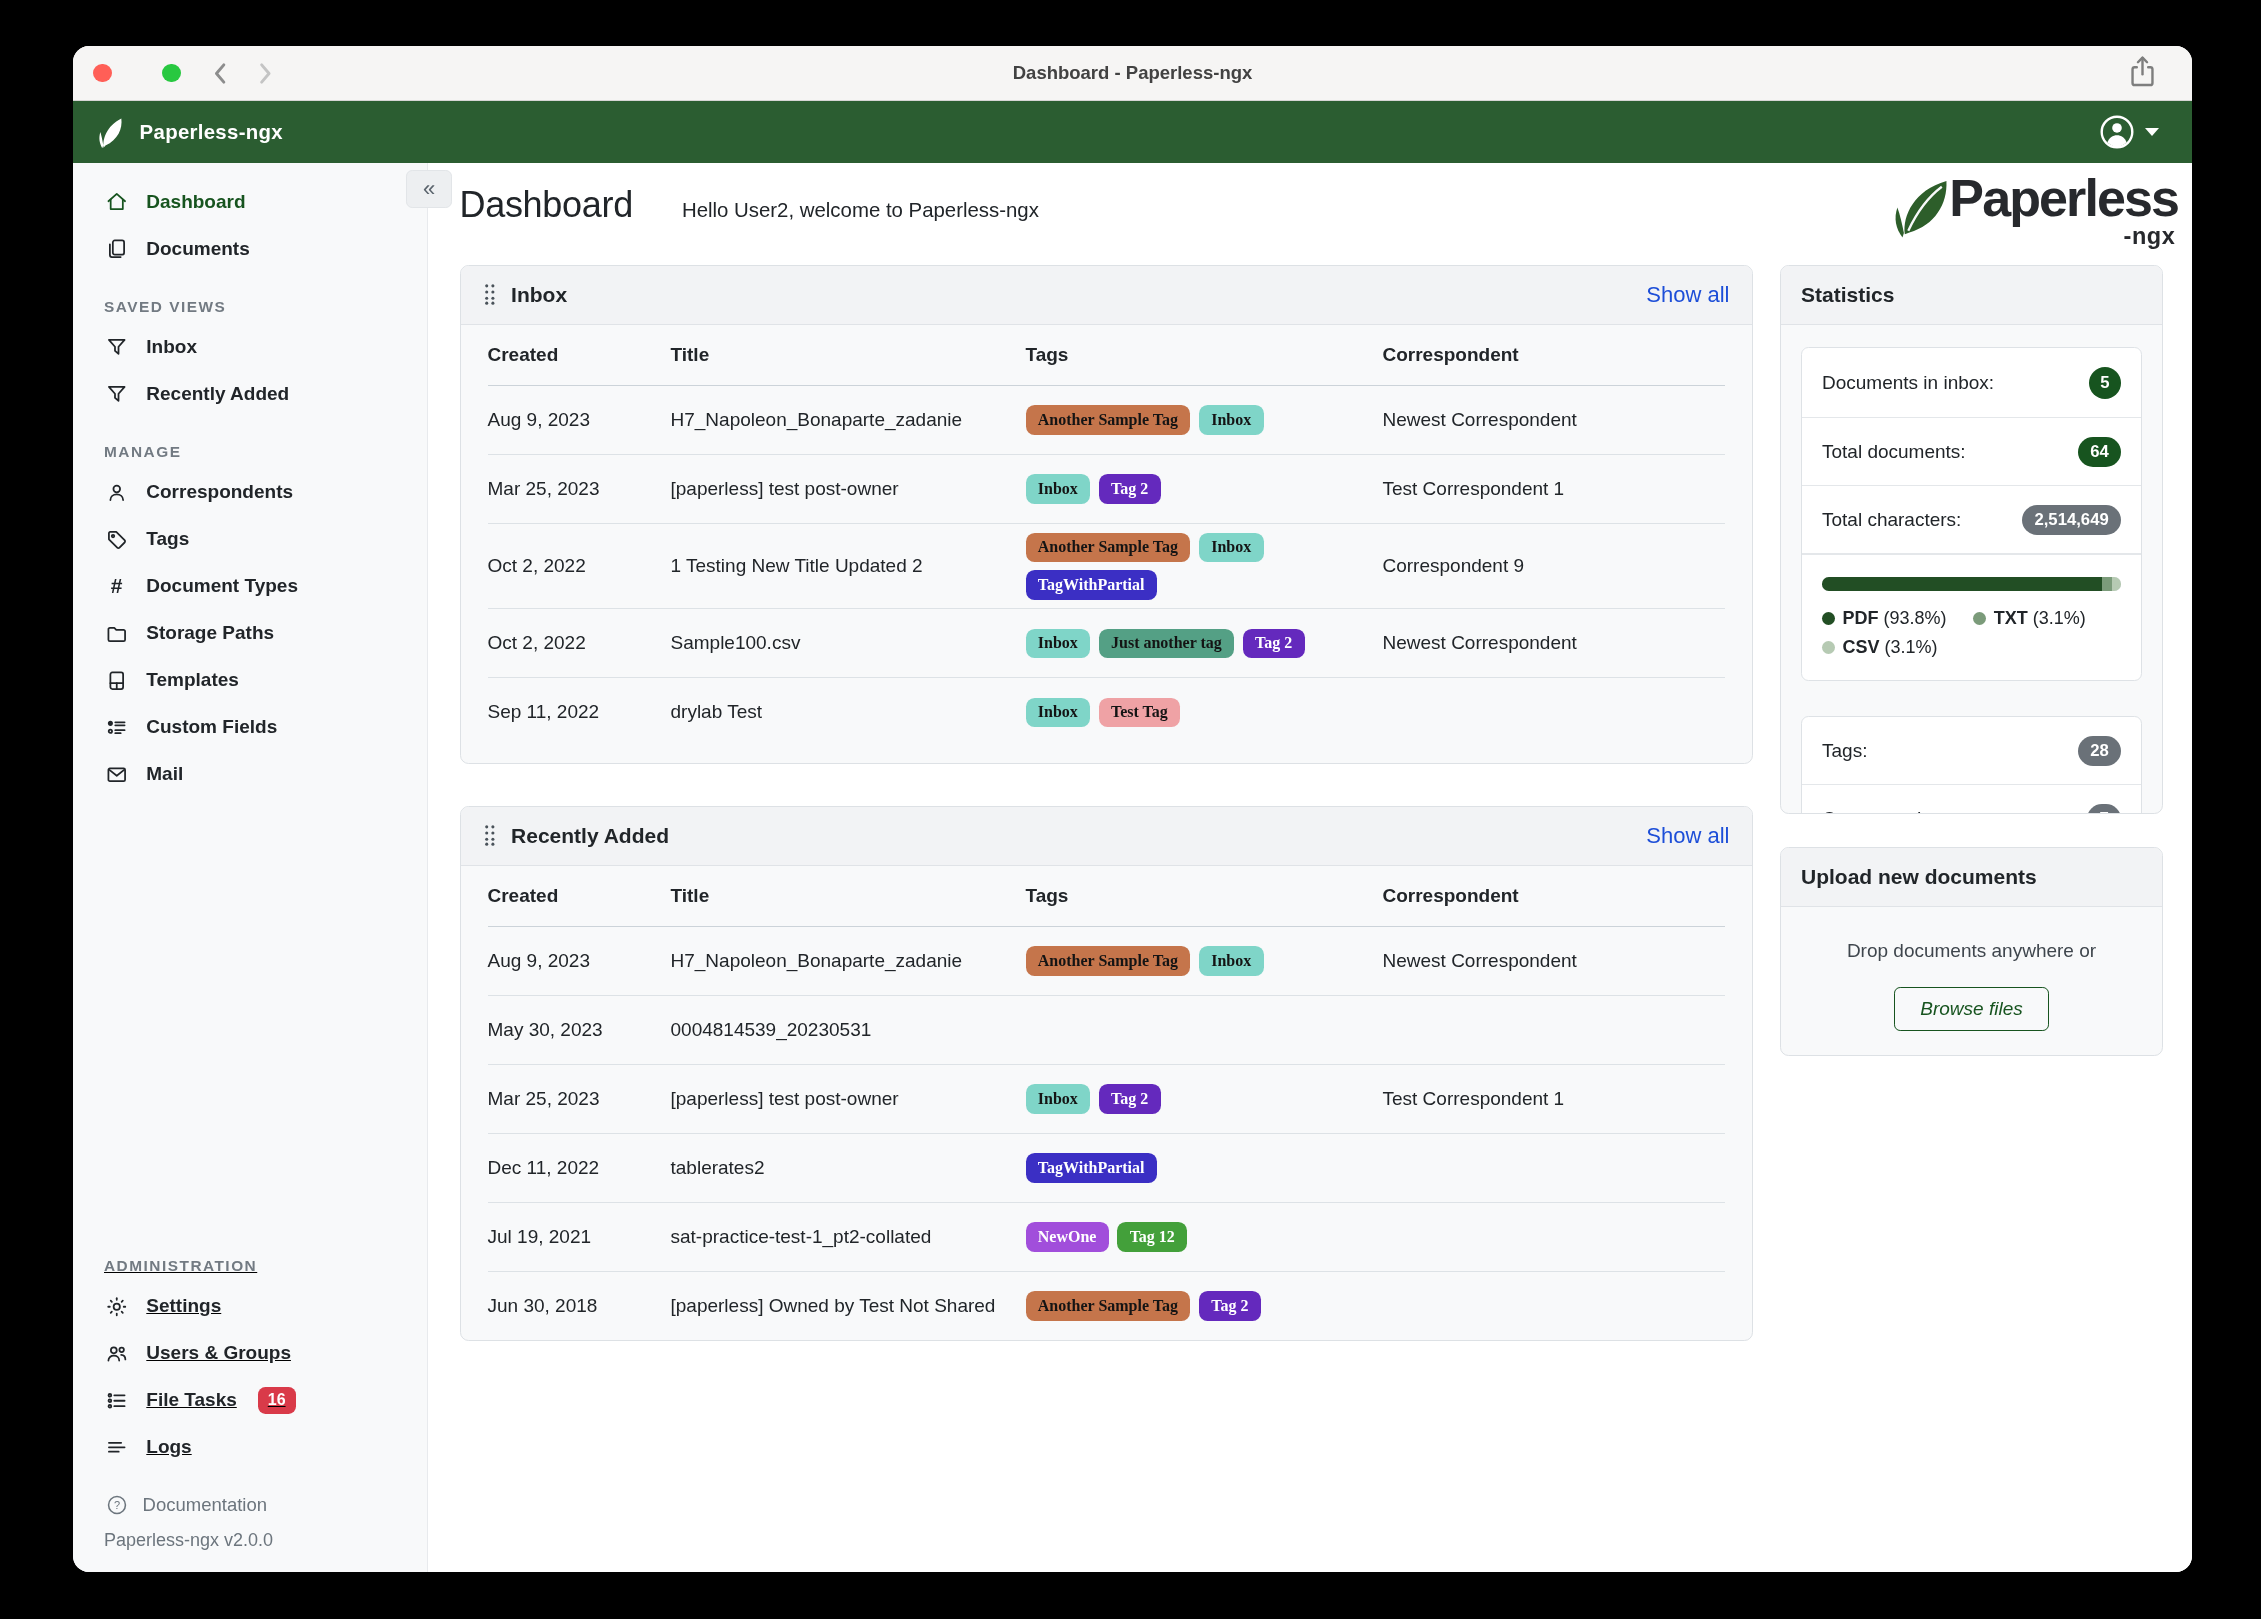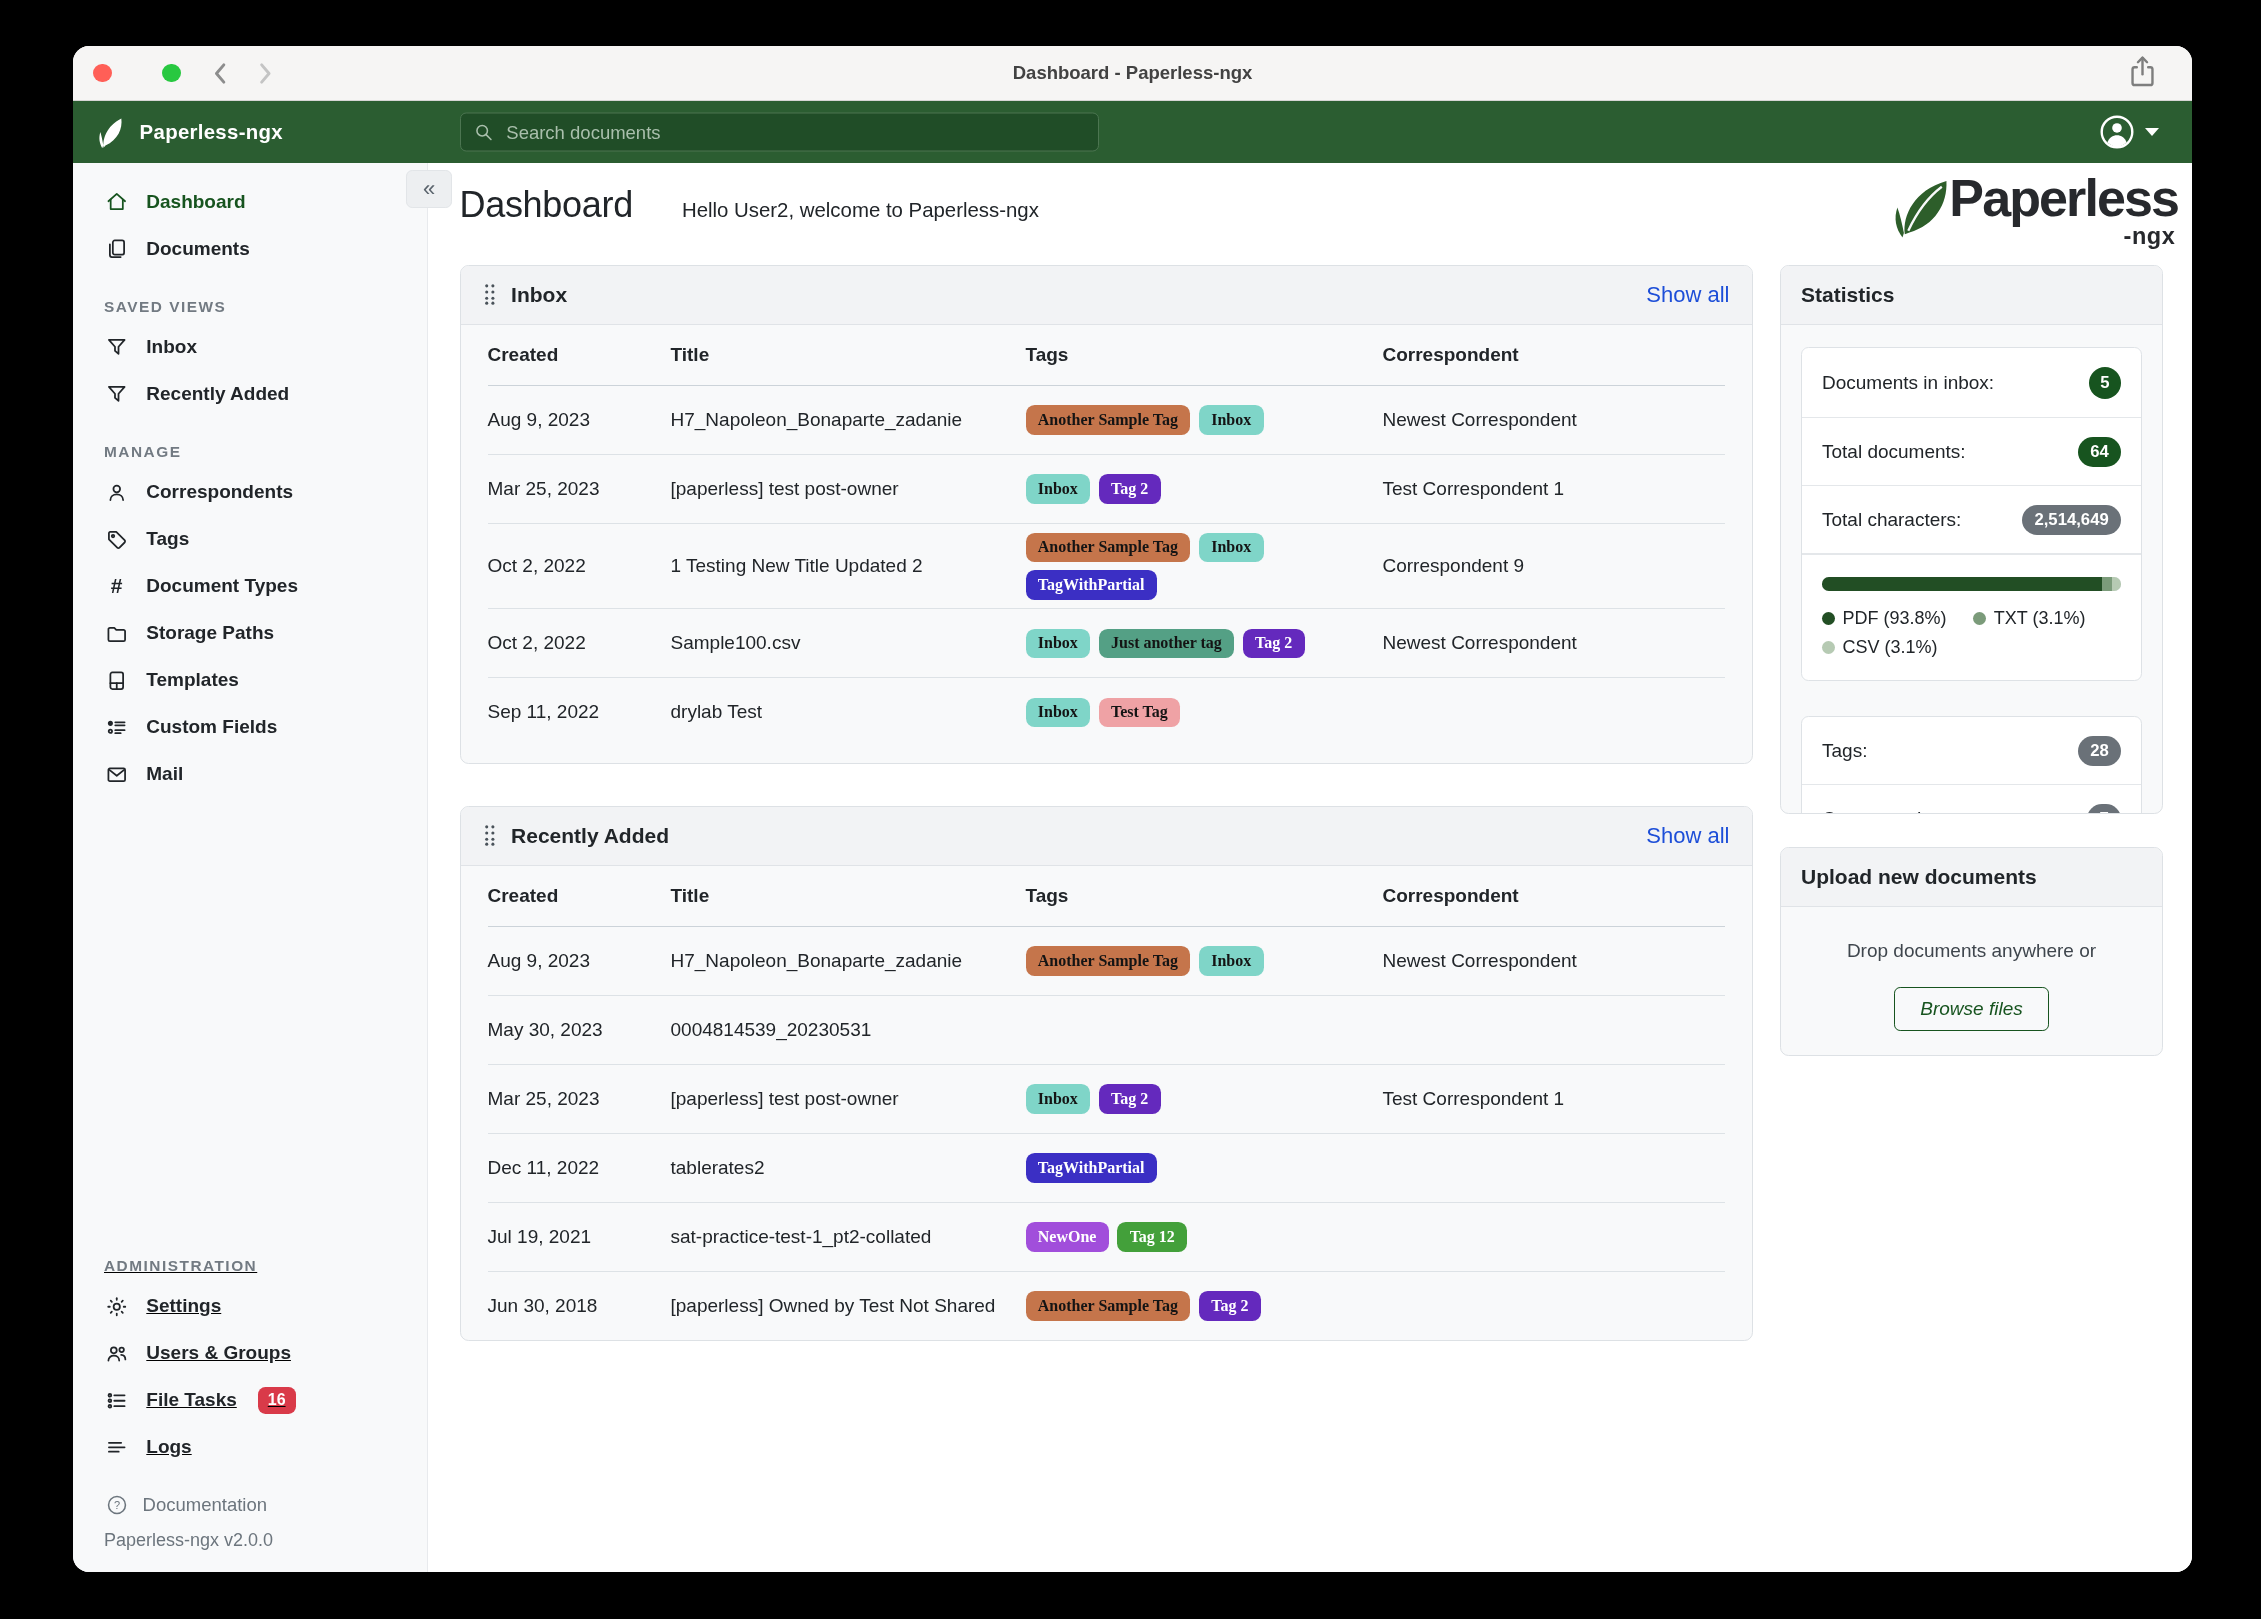--- a/index.html
+++ b/index.html
@@ -75,21 +75,21 @@
   .listgroup{background:#fff;border:1.2px solid #dee2e6;border-radius:7.4px;overflow:hidden;}
   .lg-row{display:flex;align-items:center;justify-content:space-between;padding:18.5px 20px;border-bottom:1.2px solid #e4e7ea;font-size:19px;color:#212529;}
   .lg-row:last-child{border-bottom:none;}
   .pill{color:#fff;font-size:16.7px;font-weight:700;border-radius:617px;padding:5px 12.3px;}
   .pill.circle{width:32px;height:32px;display:inline-flex;align-items:center;justify-content:center;padding:0;box-sizing:border-box;border-radius:50%;}
   .chart-row{display:block;padding:22px 20px;}
   .progress{height:13.6px;border-radius:6.8px;background:#dfe3e6;overflow:hidden;display:flex;}
   .legend{margin-top:17.3px;display:flex;flex-wrap:wrap;column-gap:27px;row-gap:8.6px;font-size:18px;color:#212529;}
   .legend .item{display:flex;align-items:center;gap:7.4px;}
   .legend .dot{width:13px;height:13px;border-radius:50%;}
-  .legend b{font-weight:400;margin-top:43px;}
+  .legend b{font-weight:700;margin-top:43px;}
   .gap{height:35px;}
 
   
   .upload-body{display:flex;flex-direction:column;align-items:center;padding-top:33px;}
   .upload-hint{font-size:19px;color:#3f464d;}
   .browse-btn{margin-top:25px;background:transparent;border:1.2px solid #17541f;color:#17541f;font-size:19px;padding:10px 25px;border-radius:6.2px;cursor:pointer;font-family:"Liberation Sans",sans-serif;font-style:italic;}
 
   .draghandle{display:inline-block;}
 </style>
 </head>
@@ -123,27 +123,20 @@
           </svg>
       </button>
     </div>
 
     <div class="appheader">
       <div class="brand">
         <svg width="32" height="35" viewBox="0 0 24 26">
             <path fill="#ffffff" d="M7.2 24.5 C6.2 18 9.5 8 20.5 2.5 C21.5 10 18 18.5 8.6 22.8 L7.2 24.5 Z M6.2 24.8 C4 21 3.4 16.8 4.8 12.6 C5.6 15.5 6.3 18.4 7 22.6 L6.2 24.8 Z"></path>
           </svg>
         <span class="brand-label">Paperless-ngx</span>
-      </div>
-      <div class="searchbox">
-        <svg width="21" height="21" viewBox="0 0 24 24">
-            <circle cx="10.5" cy="10.5" r="6" fill="none" stroke="#a9bfac" stroke-width="1.8"></circle>
-            <line x1="15" y1="15" x2="20.5" y2="20.5" stroke="#a9bfac" stroke-width="1.8" stroke-linecap="round"></line>
-          </svg>
-        <input type="text" placeholder="Search documents" style="">
       </div>
       <button class="userbtn">
         <svg width="36" height="36" viewBox="0 0 24 24">
             <circle cx="12" cy="12" r="10.2" fill="none" stroke="#ffffff" stroke-width="1.6"></circle>
             <circle cx="12" cy="9.3" r="3.2" fill="#ffffff"></circle>
             <path d="M5.6 18.9 C6.8 15.6 9.2 14.1 12 14.1 C14.8 14.1 17.2 15.6 18.4 18.9 C16.7 20.7 14.5 21.8 12 21.8 C9.5 21.8 7.3 20.7 5.6 18.9 Z" fill="#ffffff"></path>
           </svg>
         <span class="caret-down"></span>
       </button>
     </div>

